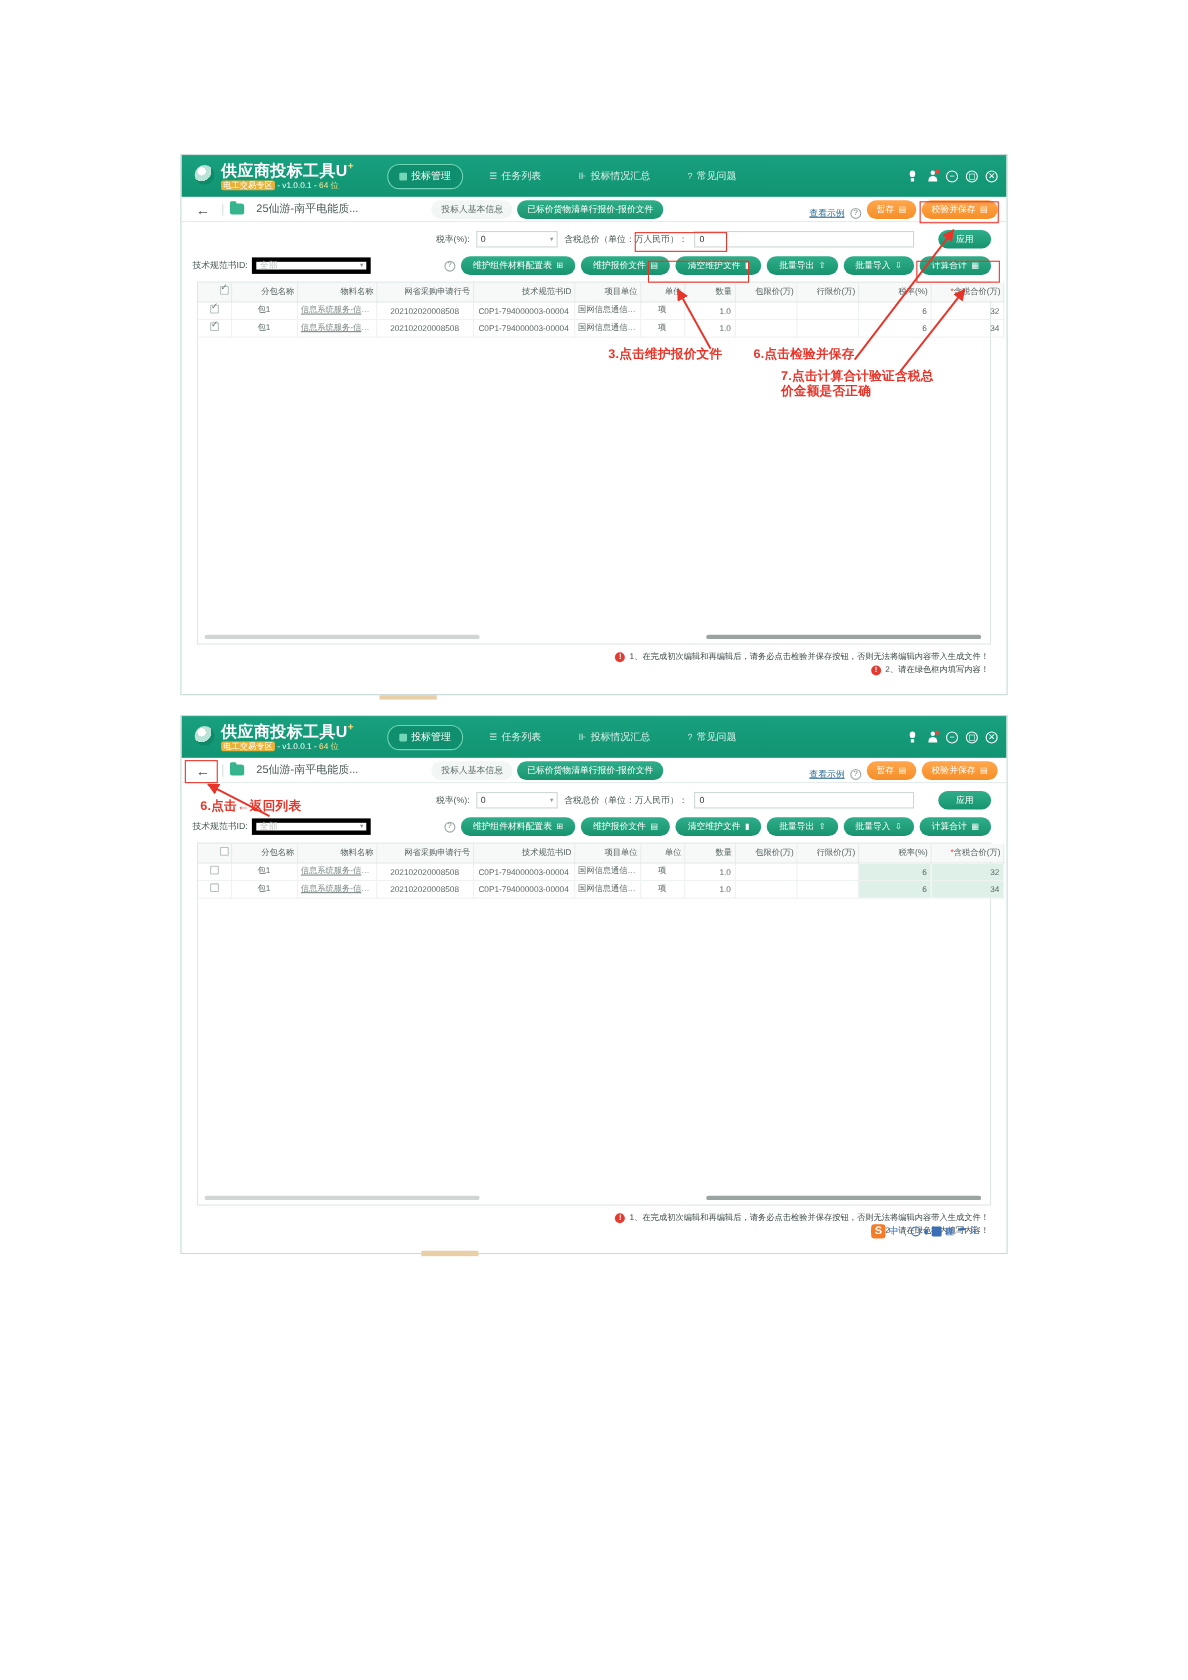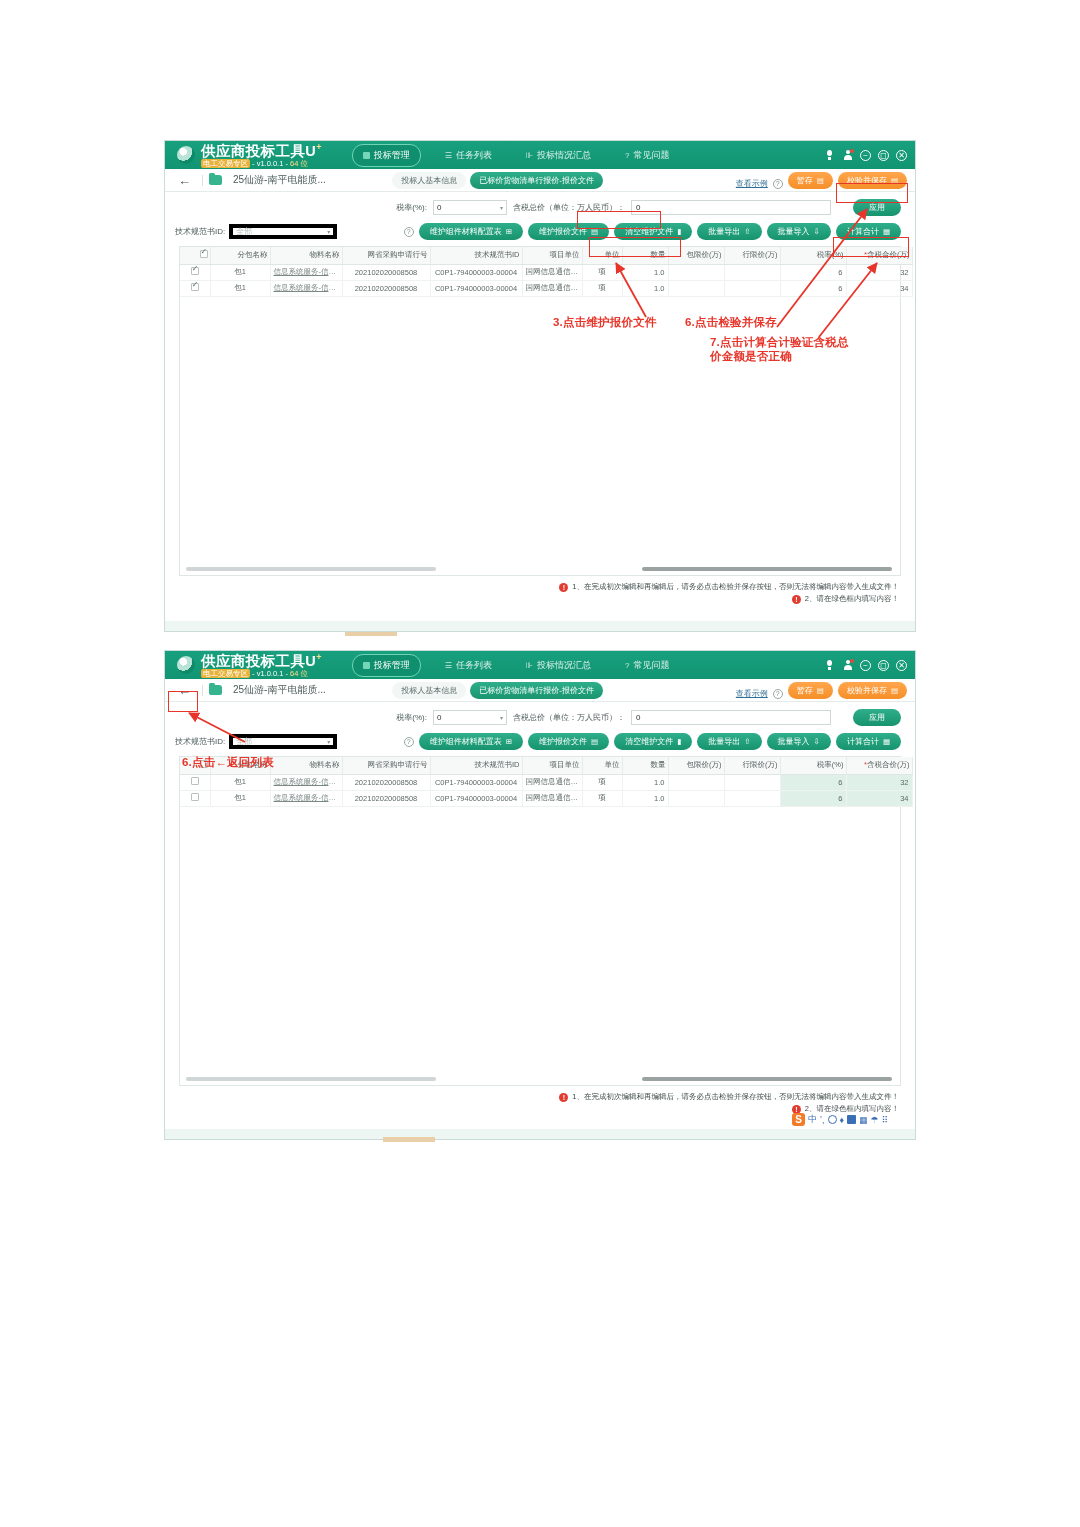--- a/index.html
+++ b/index.html
@@ -17,21 +17,21 @@
     width: 752px;
     background: #eef6f4;
     border: 1px solid #c9dcd8;
     overflow: hidden;
   }
   #panel-top { top: 140px; height: 492px; }
   #panel-bottom { top: 650px; height: 490px; }
 
   
   .app-titlebar {
-    height: 28px;
+    height: 38px;
     background: linear-gradient(180deg, #18a07e 0%, #119471 100%);
     display: flex; align-items: center;
     padding: 0 8px 0 12px;
     position: relative;
   }
   .brand { display: flex; align-items: flex-start; gap: 6px; }
   .brand-logo {
     width: 18px; height: 18px; border-radius: 50%;
     background: radial-gradient(circle at 35% 32%, #ffffff 0 22%, #b8e3d6 23% 52%, #0f8a68 53% 100%);
     margin-top: 3px; flex: none;
@@ -625,21 +625,21 @@
 
   <div class="hl-box" style="left:3px; top:40px; width:30px; height:21px;"></div>
   <svg class="anno-svg">
     <defs>
       <marker id="ah2" markerWidth="7" markerHeight="7" refX="5.5" refY="3" orient="auto">
         <path d="M0,0 L6,3 L0,6 z" fill="#e8352a"></path>
       </marker>
     </defs>
     <line x1="80" y1="91" x2="24" y2="62" stroke="#e8352a" stroke-width="1.8" marker-end="url(#ah2)"></line>
   </svg>
-  <div class="anno" style="left:17px; top:104px;">6.点击←返回列表</div>
+  <div class="anno" style="left:17px; top:75px;">6.点击←返回列表</div>
 </div>
 
 <div class="page-edge" style="left:345px; top:632px; width:52px; height:4px;"></div>
 <div class="page-edge" style="left:383px; top:1137px; width:52px; height:5px;"></div>
 
 <div class="ime-bar">
   <div class="ime-s">S</div>
   <div class="ime-i">中</div>
   <div class="ime-i">ʼ,</div>
   <div class="ime-circ"></div>

